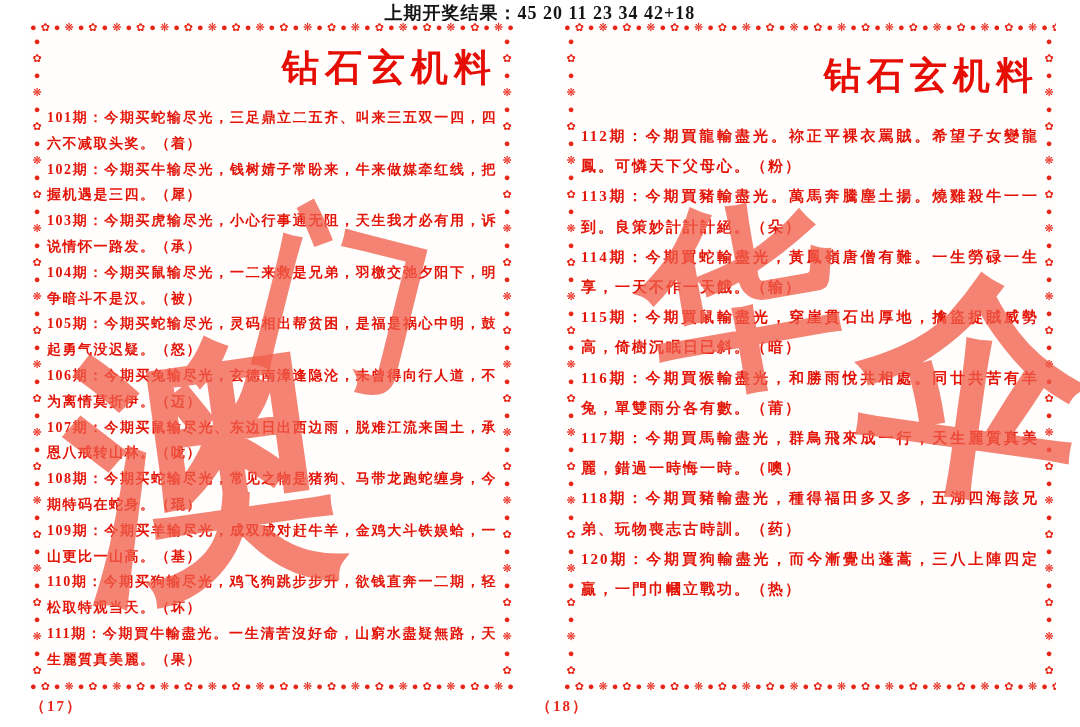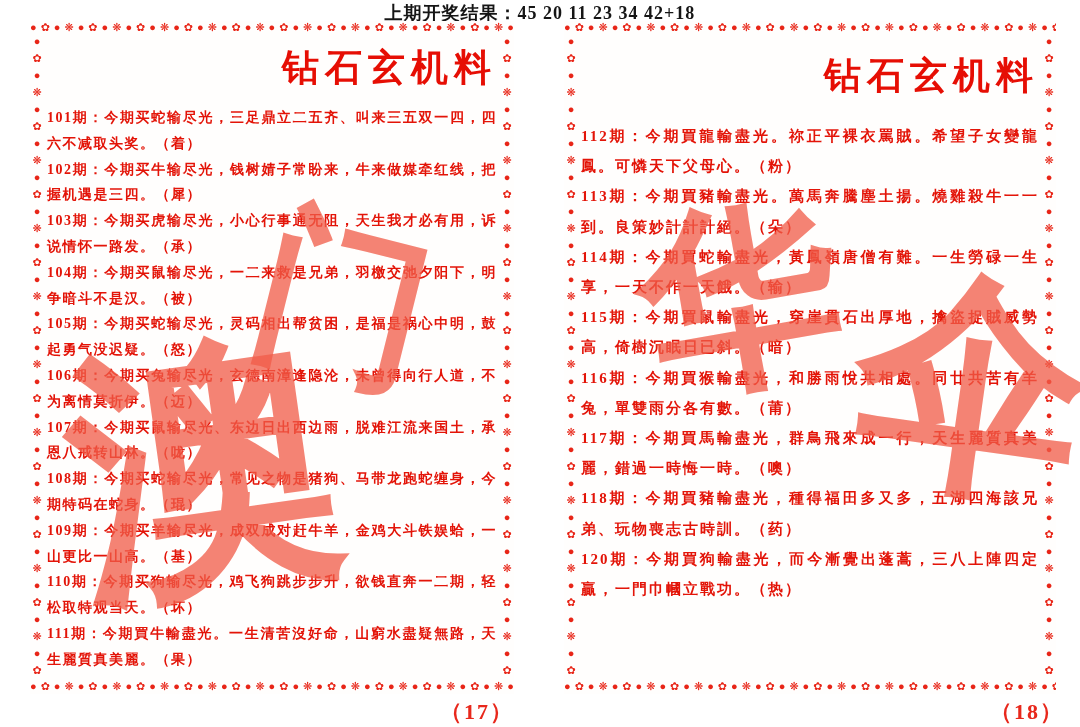--- a/index.html
+++ b/index.html
@@ -31,23 +31,23 @@
                 letter-spacing:6px; }
   .sheet.left  .page-title { margin-top:8px;  margin-bottom:12px; }
   .sheet.right .page-title { margin-top:16px; margin-bottom:20px; }
 
   .entries { color:#e31408; font-weight:700; text-align:justify; }
   .sheet.left  .entries p { font-size:14px; line-height:25.8px; letter-spacing:1.5px; }
   .sheet.right .entries p { font-size:15px; line-height:30.2px; letter-spacing:2px; }
   .entries p { margin:0; }
 
   
-  .page-num { position:absolute; top:697px; width:484px; text-align:right;
-              font-size:22px; font-weight:700; color:#e8281c; letter-spacing:2px; }
-  .page-num.left { left:30px; } .page-num.right { left:572px; width:492px; }
+  .page-num { position:absolute; top:697px; width:484px; text-align:left;
+              font-size:15px; font-weight:700; color:#e8281c; letter-spacing:2px; }
+  .page-num.left { left:30px; } .page-num.right { left:536px; width:492px; }
 
   
   .wm { position:absolute; color:rgba(240,92,72,0.76); font-weight:700;
         pointer-events:none; z-index:6; line-height:1;
         font-family:"Liberation Serif", serif; }
   .wm.l1 { left:255px; top:215px; font-size:175px; transform:rotate(14deg); }
   .wm.l2 { left:70px;  top:335px; font-size:270px; transform:rotate(-8deg); }
   .wm.r1 { left:640px; top:200px; font-size:200px; transform:rotate(-10deg); }
   .wm.r2 { left:855px; top:270px; font-size:235px; transform:rotate(8deg); }
 </style>

